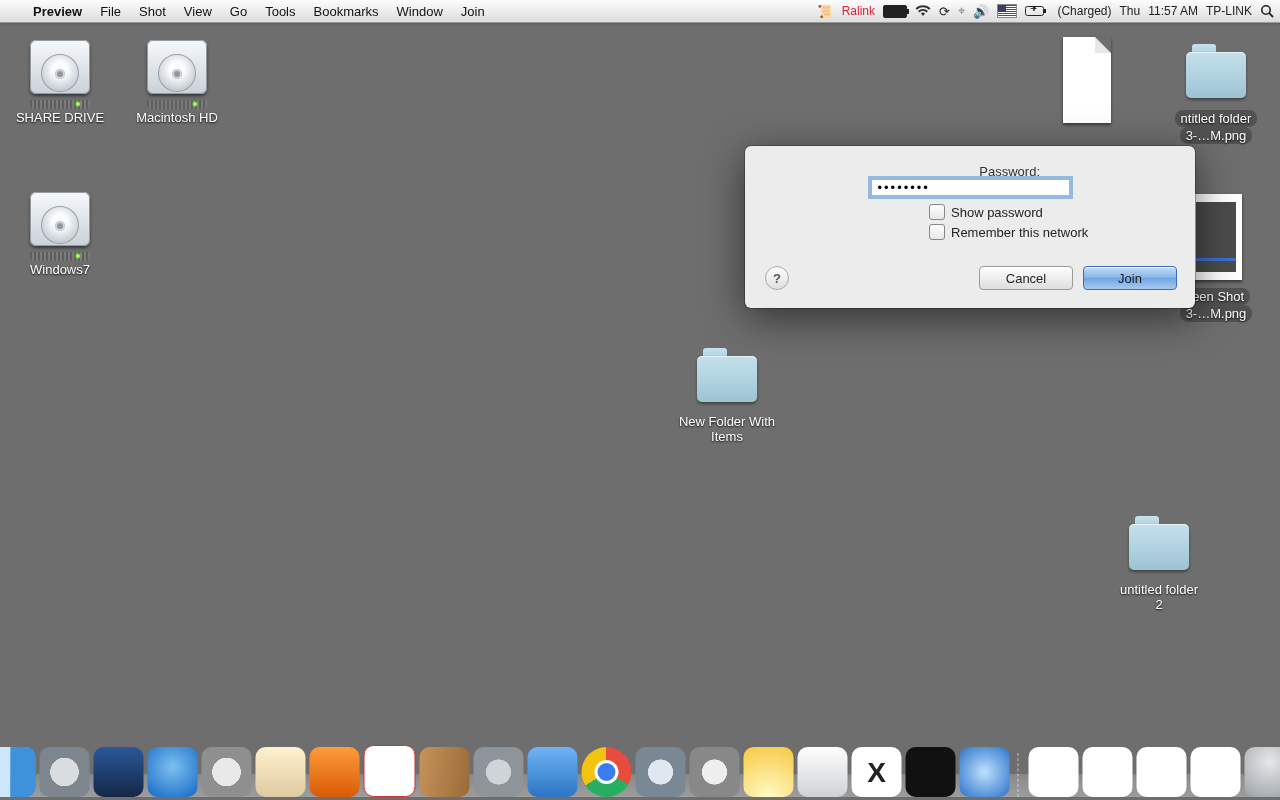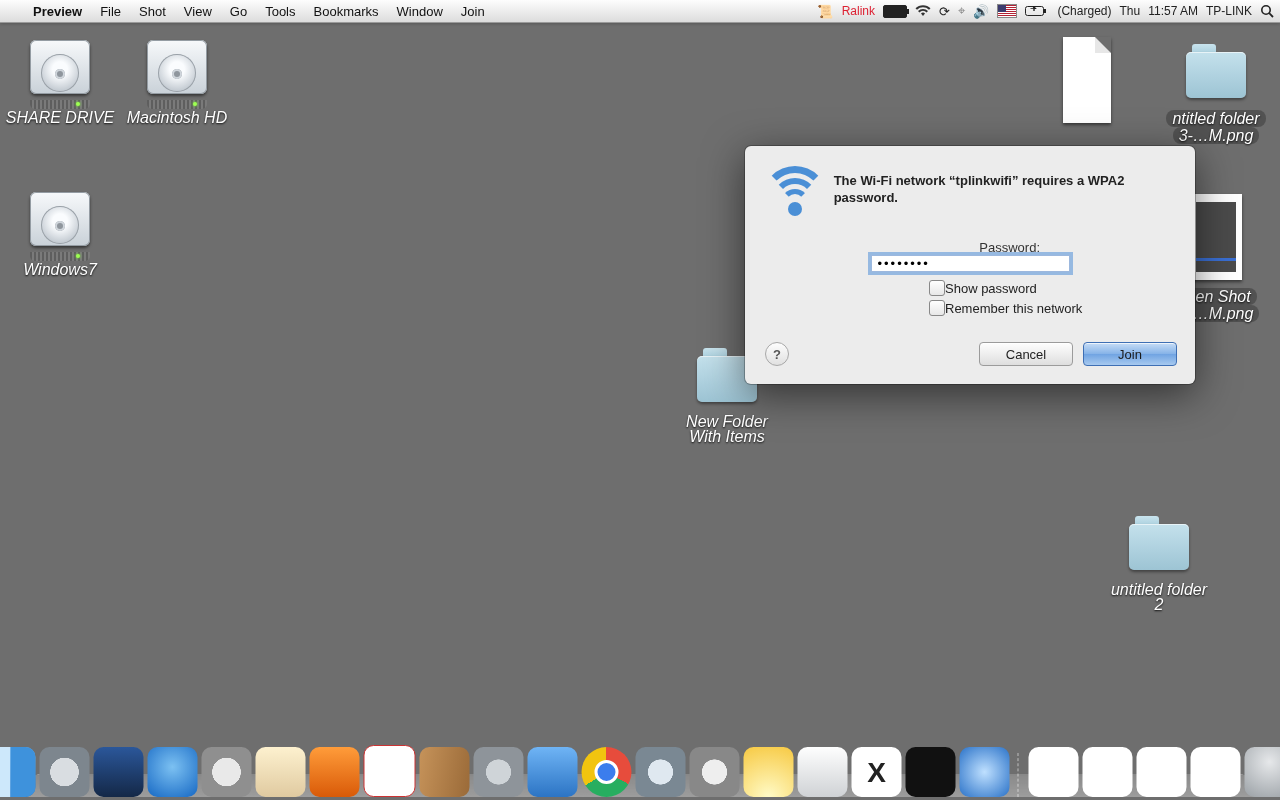--- a/index.html
+++ b/index.html
@@ -8,21 +8,21 @@
   #menu-left{display:flex;align-items:center;height:100%;}
   .menu-item{padding:0 9px;height:100%;display:flex;align-items:center;color:#111;cursor:default;}
   .menu-item.app{font-weight:bold;}
   .apple{font-size:15px;padding:0 12px;}
   #menu-right{margin-left:auto;display:flex;align-items:center;height:100%;padding-right:6px;gap:8px;}
   .status-item{display:flex;align-items:center;height:100%;color:#222;font-size:12px;}
   .status-icon{font-size:13px;}
   
   .desk-icon{position:absolute;width:110px;text-align:center;color:#fff;text-shadow:0 1px 2px rgba(0,0,0,.9);}
   .desk-icon .glyph{width:64px;height:64px;margin:0 auto 6px;}
-  .desk-label{font-size:16px;line-height:15px;font-style:italic;}
+  .desk-label{font-size:13px;line-height:15px;}
   
   .hd{position:relative;}
   .hd .body{width:60px;height:54px;margin:0 auto;border-radius:6px;background:linear-gradient(#f7f9fb,#c9d1d8);box-shadow:inset 0 0 0 1px #949ca3,0 2px 3px rgba(0,0,0,.5);}
   .hd .disc{position:absolute;top:14px;left:50%;transform:translateX(-50%);width:38px;height:38px;border-radius:50%;background:radial-gradient(circle at 50% 40%,#fafcfe 0 25%,#c6cdd4 70%);box-shadow:inset 0 0 0 1px #9aa1a8;}
   .hd .hub{position:absolute;top:29px;left:50%;transform:translateX(-50%);width:10px;height:10px;border-radius:50%;background:#8f969d;box-shadow:inset 0 0 0 2px #cfd5db;}
   .hd .foot{position:absolute;bottom:-5px;left:50%;transform:translateX(-50%);width:60px;height:9px;border-radius:0 0 5px 5px;background:repeating-linear-gradient(90deg,#5e5e5e 0 2px,#7a7a7a 2px 4px);}
   .hd .led{position:absolute;bottom:-2px;right:12px;width:4px;height:4px;border-radius:50%;background:#9eff52;box-shadow:0 0 3px #7cff2e;}
   
   .folder{position:relative;}
   .folder .tab{position:absolute;top:4px;left:8px;width:24px;height:10px;border-radius:3px 3px 0 0;background:linear-gradient(#c9e4ee,#a9cfdd);}
@@ -44,21 +44,21 @@
   .wifi-draw span{position:absolute;left:50%;transform:translateX(-50%);border-style:solid;border-color:#4a8fd6 transparent transparent transparent;border-radius:50%;}
   .wifi-draw .a1{width:52px;height:52px;top:-6px;border-width:7px;}
   .wifi-draw .a2{width:34px;height:34px;top:6px;border-width:6px;}
   .wifi-draw .a3{width:18px;height:18px;top:17px;border-width:5px;}
   .wifi-draw .dot{position:absolute;left:50%;transform:translateX(-50%);top:30px;width:8px;height:8px;border-radius:50%;background:#4a8fd6;}
   #dialog .msg{font-weight:bold;font-size:13px;color:#222;padding-left:12px;line-height:17px;}
   #dialog .form{padding:18px 24px 0 24px;}
   .form-row{display:flex;align-items:center;margin-bottom:8px;flex-direction:column;}
   .form-row label{width:150px;text-align:right;padding-right:10px;color:#333;}
   .pw-input{flex:1;height:22px;border:1px solid #9cb8de;box-shadow:0 0 0 3px rgba(94,151,219,.6);padding:0 6px;font-family:inherit;font-size:13px;letter-spacing:2px;outline:none;background:#fff;}
-  .chk-row{display:flex;align-items:center;margin-left:160px;margin-bottom:4px;color:#222;}
+  .chk-row{display:flex;align-items:center;margin-left:160px;margin-bottom:4px;color:#222;gap:6px;}
   .chk{width:14px;height:14px;border:1px solid #888;border-radius:3px;background:linear-gradient(#fff,#e7e7e7);}
   #dialog .buttons{display:flex;align-items:center;padding:22px 18px 18px 18px;}
   .help-btn{width:22px;height:22px;border-radius:50%;border:1px solid #a8a8a8;background:linear-gradient(#fdfdfd,#e0e0e0);display:flex;align-items:center;justify-content:center;color:#555;font-weight:bold;margin-left:2px;}
   .spacer{flex:1;}
   .btn{min-width:68px;height:22px;border-radius:4px;border:1px solid #9b9b9b;background:linear-gradient(#fefefe,#dedede);margin-left:10px;font-size:13px;color:#222;display:flex;align-items:center;justify-content:center;box-shadow:0 1px 0 rgba(255,255,255,.7) inset;padding:0 12px;}
   .btn.primary{border-color:#3e6fb4;background:linear-gradient(#c7ddf6,#86b3e8 49%,#6fa3e2 50%,#a7c9ef);color:#1a1a1a;}
   
   #dock{position:absolute;left:50%;transform:translateX(-50%);bottom:3px;height:60px;display:flex;align-items:flex-end;z-index:10;}
   #dock-shelf{position:absolute;left:-12px;right:-12px;bottom:0;height:38px;background:linear-gradient(rgba(255,255,255,.18),rgba(255,255,255,.32));border-top:1px solid rgba(255,255,255,.45);border-radius:6px;transform:perspective(260px) rotateX(48deg);transform-origin:bottom;z-index:-1;}
   .dock-item{width:50px;height:50px;margin:0 2px;border-radius:10px;position:relative;display:flex;align-items:center;justify-content:center;overflow:hidden;}
@@ -210,29 +210,20 @@
 <div class="desk-icon" style="left:1109px;top:512px;width:100px">
   <div class="glyph folder">
       <div class="tab"></div>
       <div class="body"></div>
     </div>
   <div class="desk-label">untitled folder</div>
   <div class="desk-label">2</div>
 </div>
 
 <div id="dialog">
-  <div class="top">
-    <div class="wifi-draw">
-      <span class="a1"></span>
-        <span class="a2"></span>
-        <span class="a3"></span>
-        <span class="dot"></span>
-    </div>
-    <div class="msg">The Wi-Fi network “tplinkwifi” requires a WPA2 password.</div>
-  </div>
   <div class="form">
     <div class="form-row">
       <label>Password:</label>
       <input class="pw-input" value="••••••••" style="">
     </div>
     <div class="chk-row">
       <div class="chk"></div>
       <span>Show password</span>
     </div>
     <div class="chk-row">

